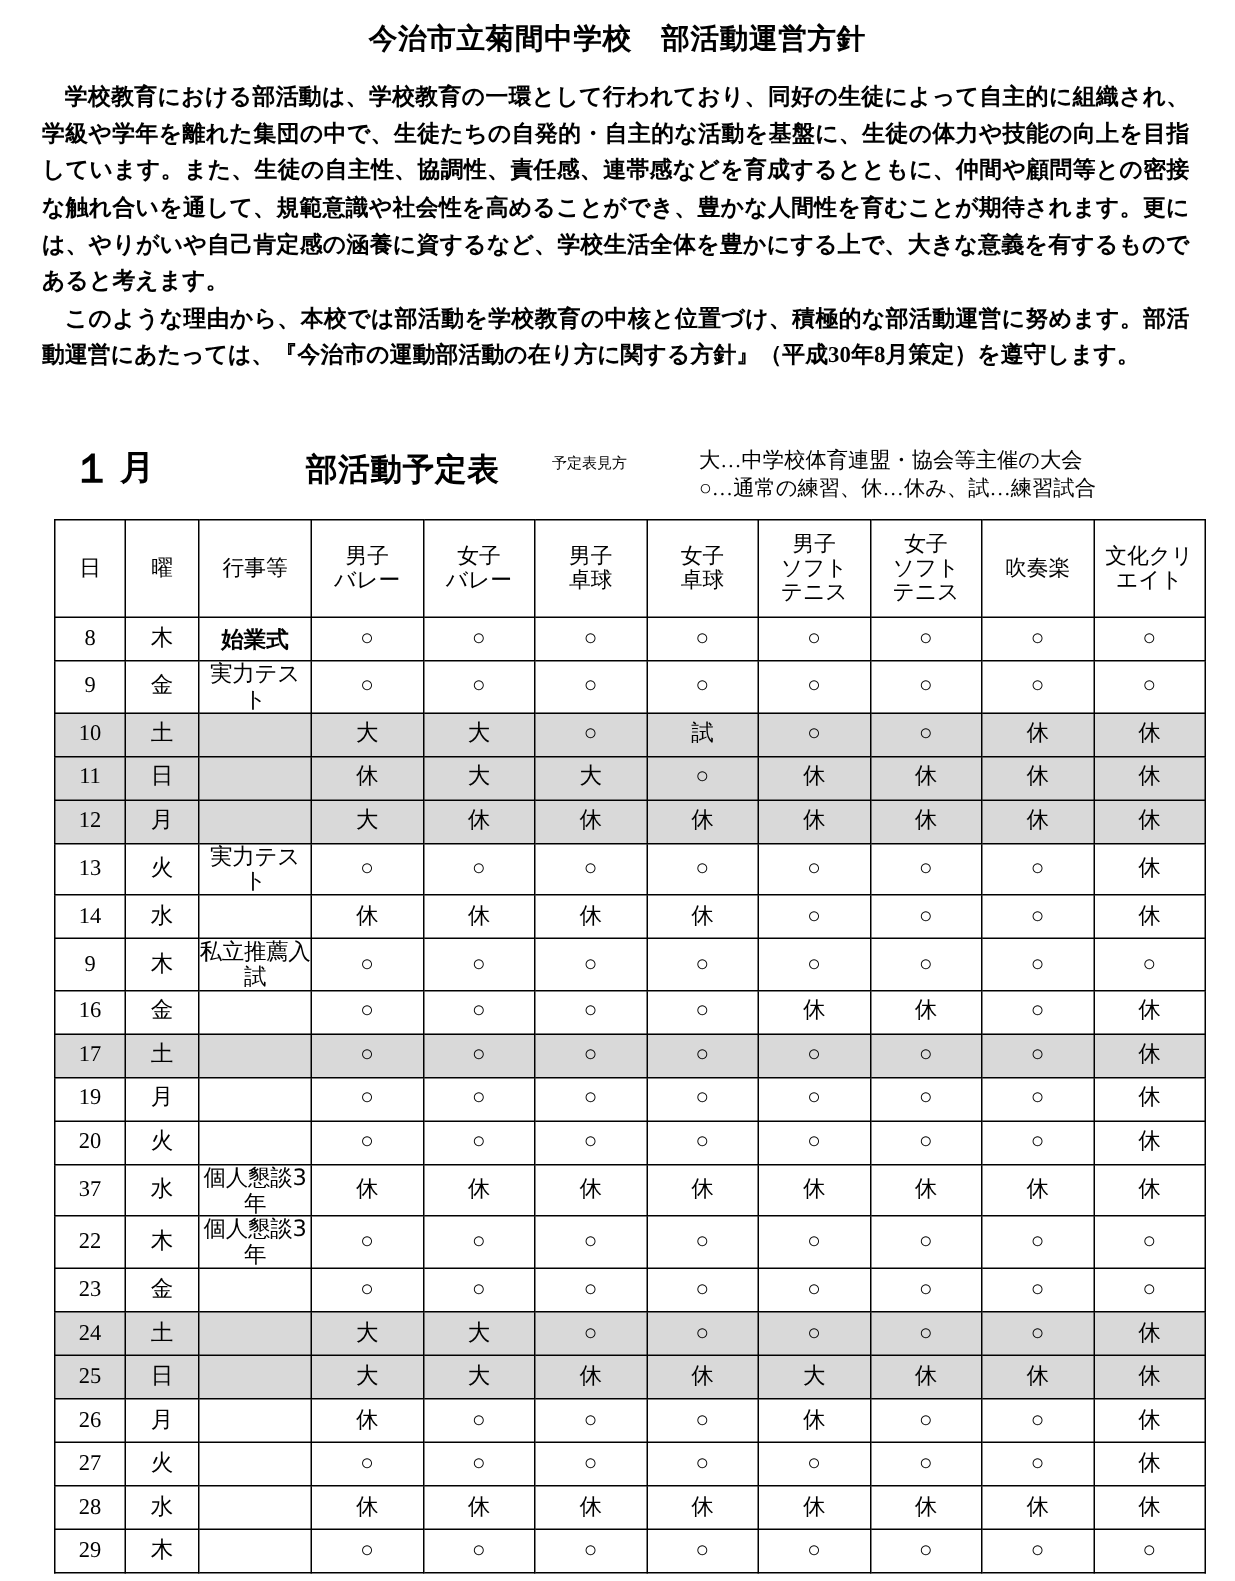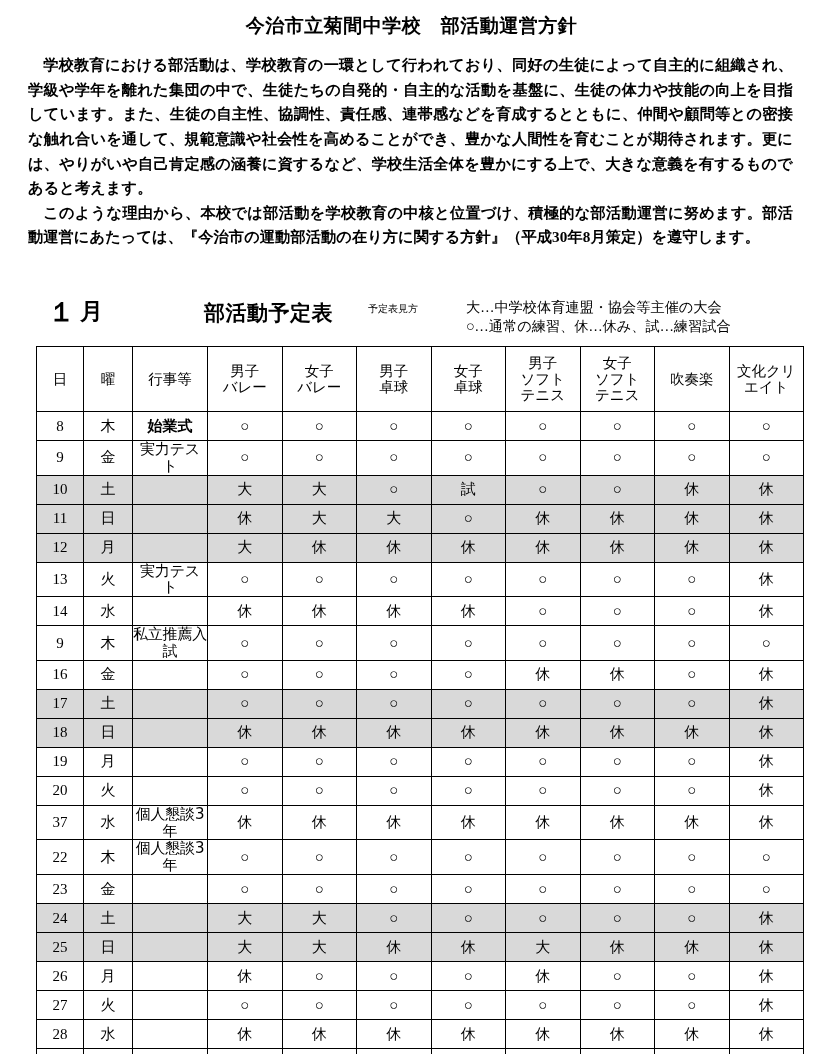--- a/index.html
+++ b/index.html
@@ -334,33 +334,20 @@
           <td class="c-event"></td>
           <td class="c-mark">○</td>
           <td class="c-mark">○</td>
           <td class="c-mark">○</td>
           <td class="c-mark">○</td>
           <td class="c-mark">○</td>
           <td class="c-mark">○</td>
           <td class="c-mark">○</td>
           <td class="c-mark">休</td>
         </tr>
-        <tr class="shaded">
-          <td class="c-day">18</td>
-          <td class="c-dow">日</td>
-          <td class="c-event"></td>
-          <td class="c-mark">休</td>
-          <td class="c-mark">休</td>
-          <td class="c-mark">休</td>
-          <td class="c-mark">休</td>
-          <td class="c-mark">休</td>
-          <td class="c-mark">休</td>
-          <td class="c-mark">休</td>
-          <td class="c-mark">休</td>
-        </tr>
         <tr>
           <td class="c-day">19</td>
           <td class="c-dow">月</td>
           <td class="c-event"></td>
           <td class="c-mark">○</td>
           <td class="c-mark">○</td>
           <td class="c-mark">○</td>
           <td class="c-mark">○</td>
           <td class="c-mark">○</td>
           <td class="c-mark">○</td>

